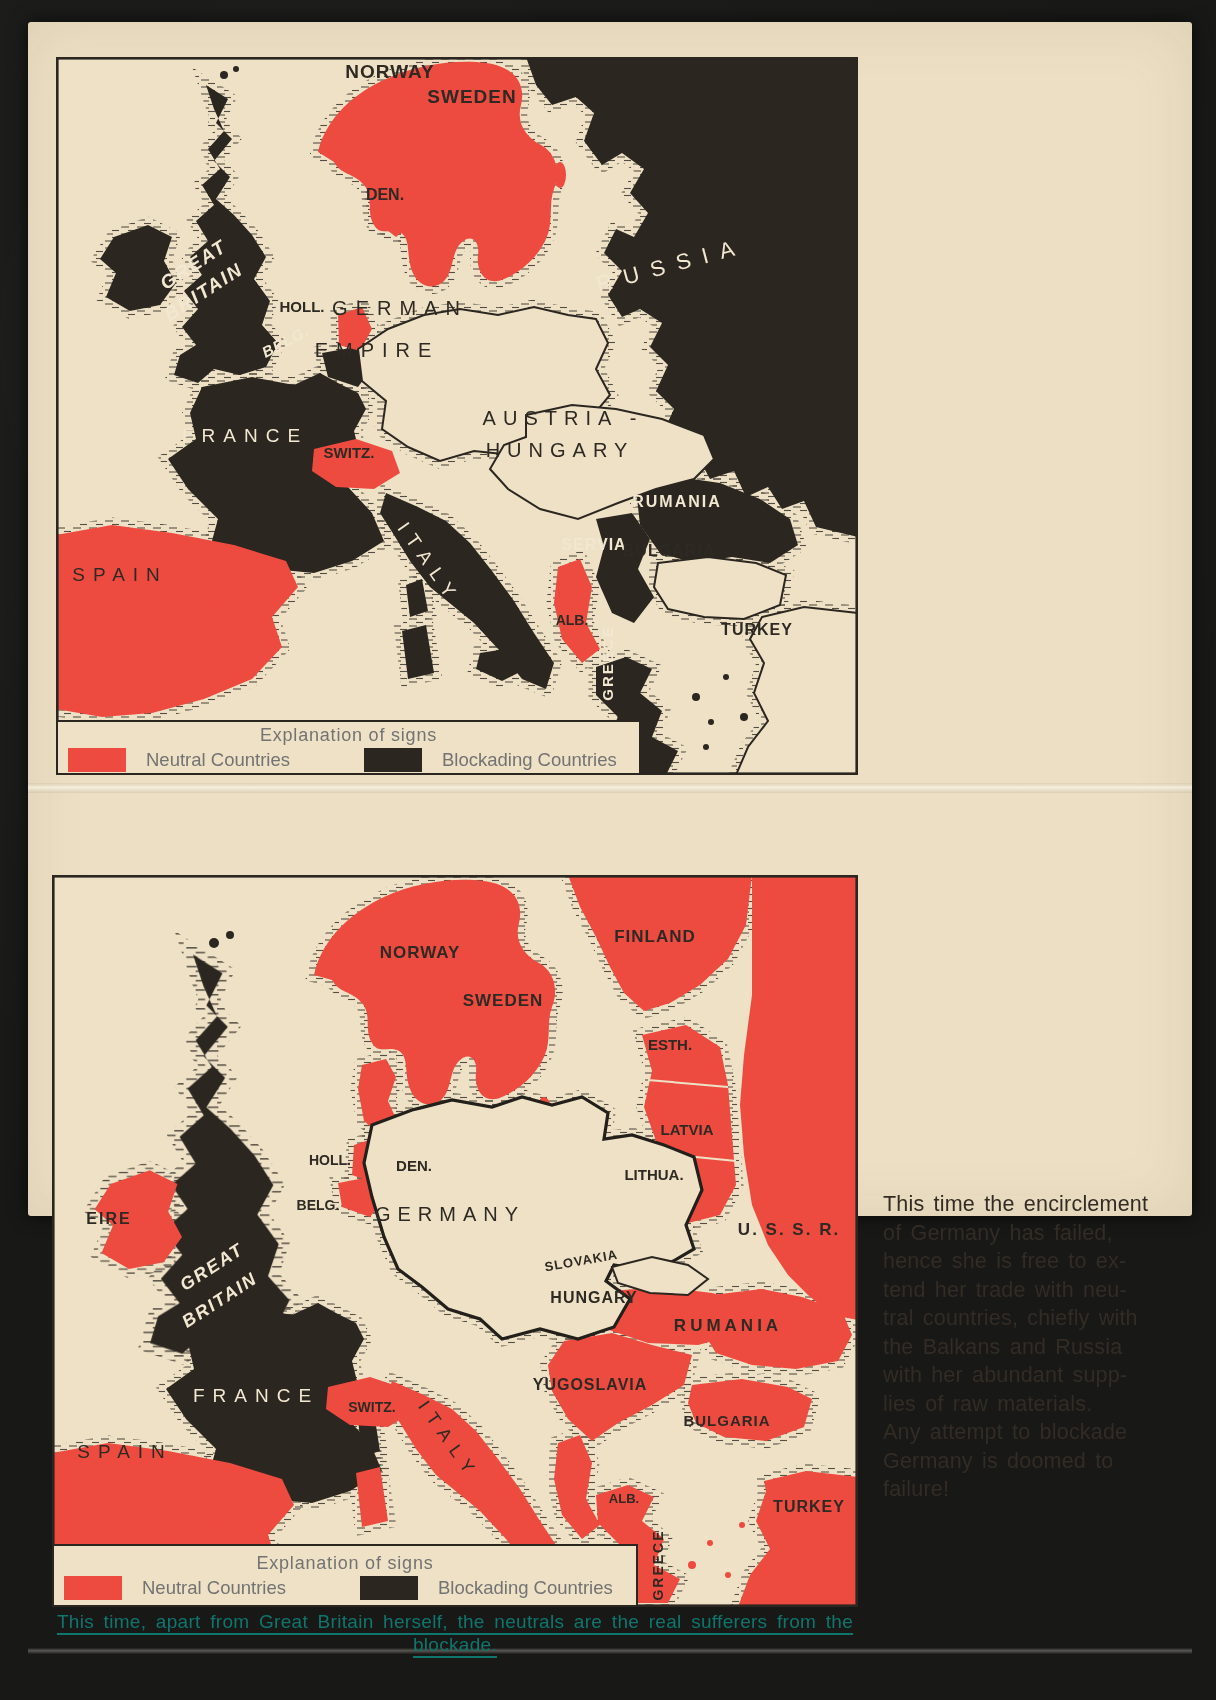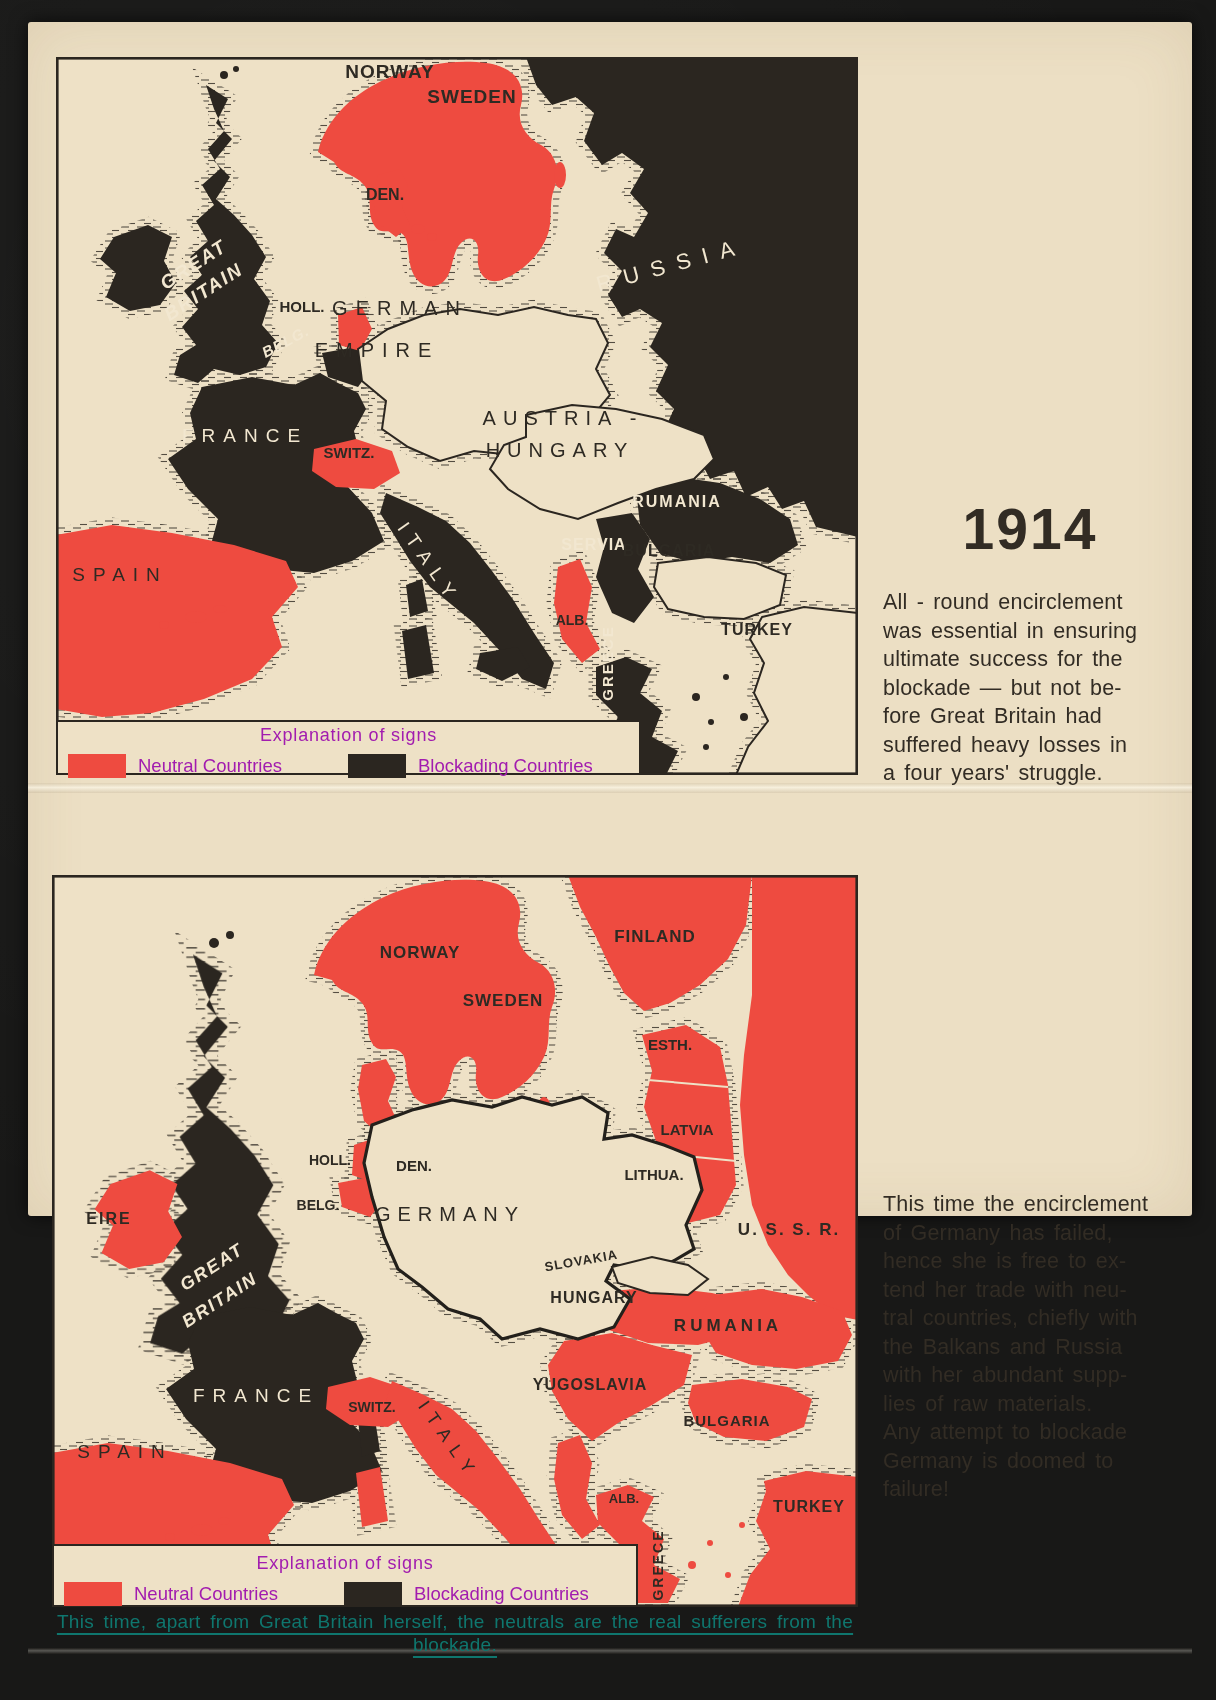--- a/index.html
+++ b/index.html
@@ -33,27 +33,27 @@
   .f-blk{fill:#2b2620;}
   .f-red{fill:#ee4b40;}
   .f-crm{fill:#eee1c6;stroke:#2b2620;stroke-width:2;}
   .f-crm-thick{fill:#eee1c6;stroke:#23201b;stroke-width:3.2;}
   .hatch{fill:none;stroke-width:15;opacity:.85;}
   .cream-line{fill:none;stroke:#eee1c6;stroke-width:2;}
 
   .legend{
     position:absolute;left:0;bottom:0;background:#eee1c6;
     border:2.6px solid #2b2620;box-sizing:border-box;
-    color:#a21caf;
+    color:#737373;
   }
   #legend1{width:585px;height:55px;}
   #legend2{width:586px;height:63px;}
   .legend-title{text-align:center;font-size:18px;letter-spacing:.8px;margin-top:3px;}
   #legend2 .legend-title{margin-top:7px;}
-  .legend-row{display:flex;align-items:center;margin-top:8px;}
+  .legend-row{display:flex;align-items:center;margin-top:2px;gap:8px;}
   .swatch{width:58px;height:24px;flex:0 0 auto;}
   .sw1{margin-left:10px;}
   .sw2{margin-left:66px;}
   .legend-label{font-size:18.5px;margin-left:12px;white-space:nowrap;}
 
   .year-col{position:absolute;left:855px;width:294px;color:#322c24;}
   #col1914{top:474px;}
   #col1939{top:1168px;}
   .year-title{font-size:57px;font-weight:700;text-align:center;letter-spacing:2px;margin:0 0 26px 0;}
   .commentary{font-size:21.5px;line-height:28.5px;white-space:pre-line;word-spacing:3px;letter-spacing:.2px;}
@@ -204,30 +204,20 @@
       <div class="legend-title">Explanation of signs</div>
       <div class="legend-row">
         <span class="swatch sw1" style="background-color: rgb(238, 75, 64);"></span>
         <span class="legend-label">Neutral Countries</span>
         <span class="swatch sw2" style="background-color: rgb(43, 38, 32);"></span>
         <span class="legend-label">Blockading Countries</span>
       </div>
     </div>
   </div>
 
-  <div class="year-col" id="col1914">
-    <div class="year-title">1914</div>
-    <div class="commentary">All - round encirclement
-was essential in ensuring
-ultimate success for the
-blockade — but not be-
-fore Great Britain had
-suffered heavy losses in
-a four years' struggle.</div>
-  </div>
 
   <div class="map-wrap" id="wrap2">
     <svg id="svg2" width="806" height="732" viewBox="0 0 806 732">
       <defs>
         <pattern id="hz2" width="16" height="7" patternUnits="userSpaceOnUse">
           <line x1="1" y1="2" x2="9" y2="2" stroke="#3a342c" stroke-width="1.1"></line>
           <line x1="8" y1="5.5" x2="15" y2="5.5" stroke="#3a342c" stroke-width="1.1"></line>
         </pattern>
         <path id="p-m2-scand" d="M262,100 C270,62 302,36 332,22 C362,8 402,2 432,6 C462,10 472,28 467,48 C462,66 472,80 487,88 C502,96 507,115 500,132 C494,148 500,165 492,182 C484,200 467,215 450,222 C432,230 422,215 424,198 C426,184 417,176 407,186 C397,196 400,214 390,224 C380,234 364,230 358,214 C352,198 357,182 347,176 C337,170 327,180 320,168 C312,155 320,140 310,128 C300,116 287,118 280,105 Z"></path>
         <path id="p-m2-fin" d="M516,0 L700,0 L694,50 L676,84 L648,110 L618,128 L592,136 L572,118 L558,92 L544,62 L528,32 Z"></path>

